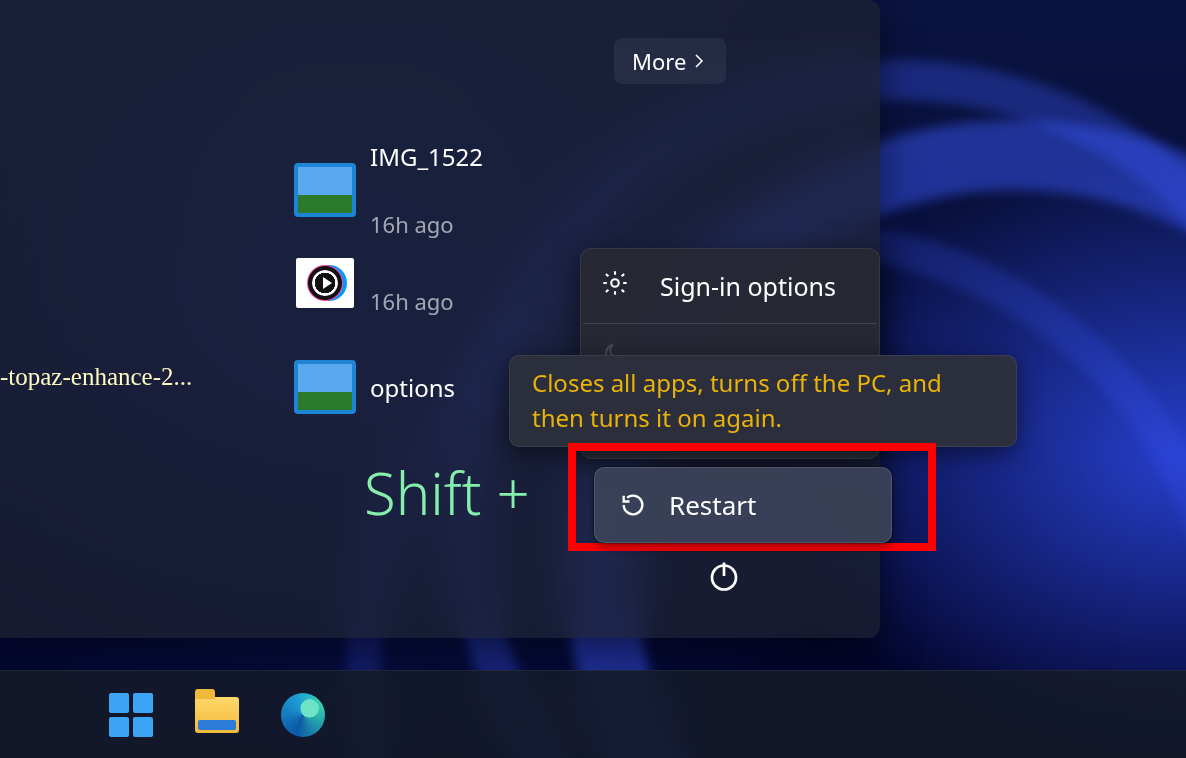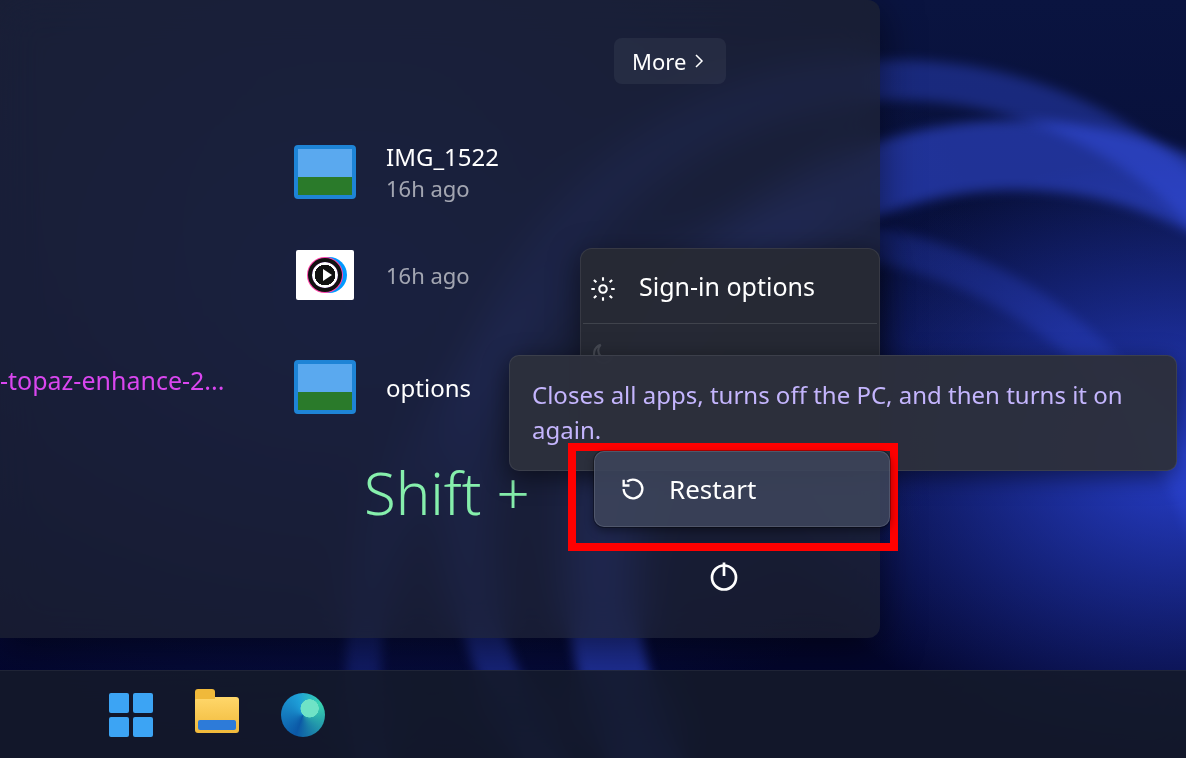--- a/index.html
+++ b/index.html
@@ -47,21 +47,21 @@
     padding: 8px 18px;
     background: rgba(255,255,255,0.06);
     border-radius: 8px;
     font-size: 22px;
     color: #fff;
   }
   .more-btn svg { width: 18px; height: 18px; stroke: #fff; stroke-width: 2; fill: none; }
 
   .rec-item {
     position: absolute;
-    display: flex; align-items: center; gap: 32px;
+    display: flex; align-items: center; gap: 16px;
   }
   .rec-item .thumb {
     width: 58px; height: 50px; border-radius: 2px;
     display:flex; align-items:center; justify-content:center;
     background:#fff;
   }
   .thumb.photo {
     background: linear-gradient(180deg,#5aa9ef 60%, #2a7a2a 60%);
     outline: 4px solid #1e84d6; outline-offset: -2px;
   }
@@ -72,25 +72,25 @@
     content:""; position:absolute; width:26px;height:26px; border-radius:50%;
     background: radial-gradient(circle,#111 55%, transparent 56%);
     box-shadow: 0 0 0 4px #111, 0 0 0 5px #f4a, 4px 0 0 5px #09f;
   }
   .thumb.video::before{
     content:""; position:absolute; width:0;height:0;
     border-left:9px solid #fff; border-top:6px solid transparent; border-bottom:6px solid transparent;
     z-index:2; transform: translateX(2px);
   }
   .rec-text .title { font-size: 24px; color: #fff; white-space:nowrap;}
-  .rec-text .sub   { font-size: 22px; color: rgba(255,255,255,0.6); white-space:nowrap;}
+  .rec-text .sub   { font-size: 22px; color: rgba(255,255,255,0.6); white-space:nowrap;margin-top:36px;}
 
   .truncated {
     position:absolute; left:0; top:363px;
-    font-size:25px; color:#d946ef; white-space:nowrap;
+    font-size:25px; color:#fef9c3; white-space:nowrap;font-family:Liberation Serif, serif;
   }
 
   .shift-label {
     position:absolute; left:364px; top:453px;
     font-size:58px; font-weight:300; color:#86efac; white-space:nowrap;
   }
 
   .power-icon-bottom {
     position:absolute; left:706px; top:558px;
     width:36px; height:36px;
@@ -99,45 +99,45 @@
   
   .power-menu {
     position:absolute; left:580px; top:248px;
     width:300px;
     background: rgba(38,42,52,0.96);
     border-radius: 12px;
     box-shadow: 0 8px 30px rgba(0,0,0,0.5);
     border: 1px solid rgba(255,255,255,0.08);
   }
   .power-menu .pm-item {
-    display:flex; align-items:flex-end; gap:22px;
-    padding: 20px 8px;
+    display:flex; align-items:flex-start; gap:31px;
+    padding: 20px 20px;
     font-size:25px; color:#fff;
   }
   .power-menu .pm-sep { height:1px; background:rgba(255,255,255,0.12); margin:0 2px;}
   .pm-icon { width:28px; height:28px; flex-shrink:0; stroke:#fff; stroke-width:1.8; fill:none;}
 
   
   .tooltip {
     position:absolute; left:509px; top:355px;
-    width:668px;
+    width:508px;
     background: rgba(44,48,60,0.97);
     border-radius: 10px;
-    padding: 22px 22px;
-    font-size:24px; color:#c4b5fd; line-height:1.45;
+    padding: 10px 22px;
+    font-size:24px; color:#eab308; line-height:1.45;
     box-shadow: 0 6px 24px rgba(0,0,0,0.5);
     border:1px solid rgba(255,255,255,0.08);
   }
 
   
   .restart-wrap {
     position:absolute; left:568px; top:443px;
-    width:330px; height:108px;
+    width:368px; height:108px;
     border: 8px solid #ff0000;
-    display:flex; align-items:flex-start;
+    display:flex; align-items:flex-end;
     padding-left:18px;
   }
   .restart-inner {
     width:298px; height:76px;
     background: rgba(60,68,90,0.9);
     border-radius: 10px;
     border: 1px solid rgba(255,255,255,0.12);
     display:flex; align-items:center; gap:22px;
     padding:0 24px;
     box-shadow: 0 0 0 1px rgba(0,0,0,.3), 0 4px 10px rgba(0,0,0,.4);

